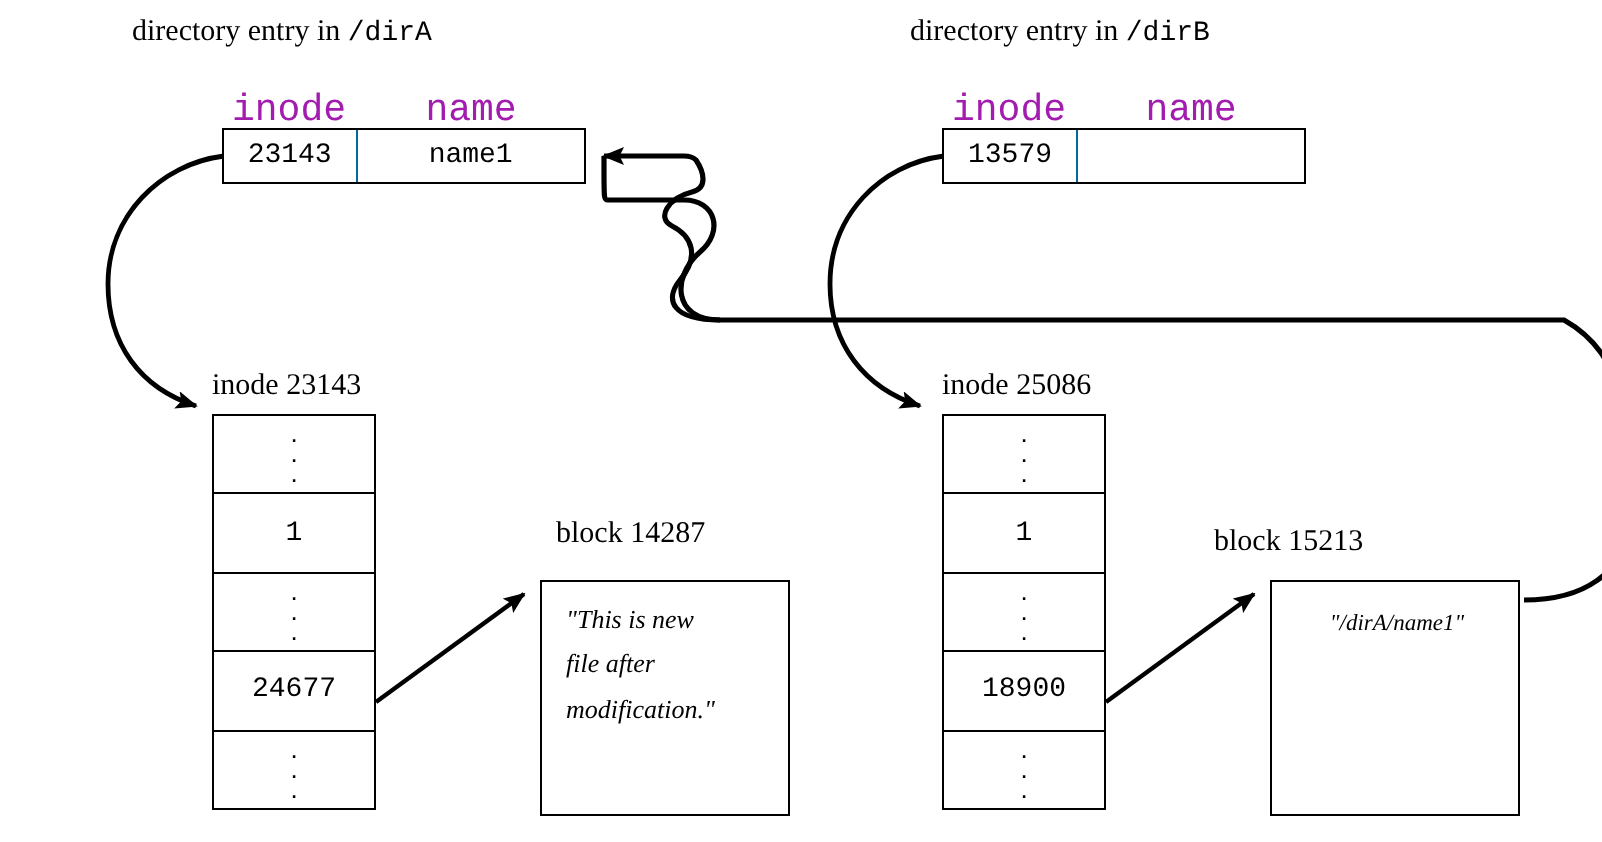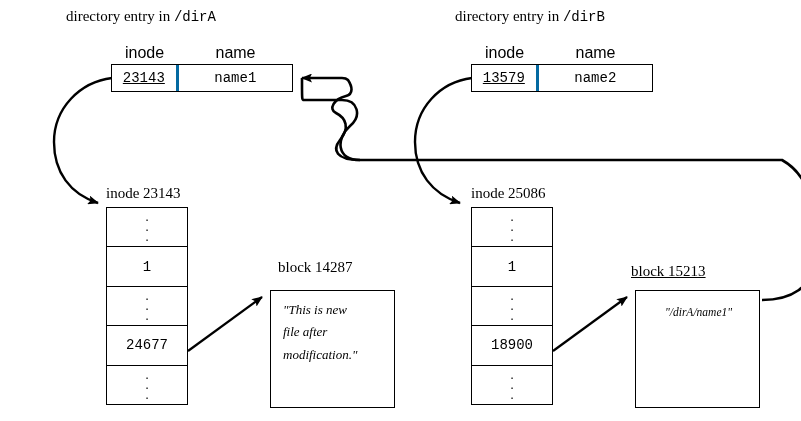--- a/index.html
+++ b/index.html
@@ -31,24 +31,24 @@
     font-size: 15px;
     white-space: nowrap;
     color: #000;
   }
   .mono {
     font-family: "Liberation Mono", "DejaVu Sans Mono", monospace;
     font-size: 14px;
   }
   .colhead {
     position: absolute;
-    font-family: Liberation Sans, sans-serif;
-    font-size: 16px;
+    font-family: Liberation Mono, monospace;
+    font-size: 19px;
     text-align: center;
-    color: #000000;
+    color: #a21caf;
   }
   .boxlabel {
     position: absolute;
     font-family: "Liberation Serif", "DejaVu Serif", serif;
     font-size: 15px;
     white-space: nowrap;
     color: #000;
   }
   
   .dirtable {
@@ -62,22 +62,21 @@
   .dircell {
     display: flex;
     align-items: center;
     justify-content: center;
     font-family: "Liberation Mono", "DejaVu Sans Mono", monospace;
     font-size: 14px;
     box-sizing: border-box;
     color: #000;
   }
   .dircell.inodecell {
-    border-right: 3px solid #0369a1;
-    text-decoration: underline;
+    border-right: 1px solid #0369a1;
   }
   
   .inodebox {
     position: absolute;
     border: 1px solid #000;
     box-sizing: border-box;
     background: #fff;
     display: flex;
     flex-direction: column;
   }
@@ -174,21 +173,20 @@
   <div class="colhead" style="left:431px; top:44px; width:67px;">inode</div>
   <div class="colhead" style="left:498px; top:44px; width:115px;">name</div>
 
   <div class="dirtable" style="left:71px; top:64px; width:182px;">
     <div class="dircell inodecell" style="width:67px;">23143</div>
     <div class="dircell" style="width:114px;">name1</div>
   </div>
 
   <div class="dirtable" style="left:431px; top:64px; width:182px;">
     <div class="dircell inodecell" style="width:67px;text-align:right;">13579</div>
-    <div class="dircell" style="width:114px;">name2</div>
   </div>
 
   <div class="boxlabel" style="left:66px; top:185px;">inode 23143</div>
   <div class="inodebox" style="left:66px; top:207px; width:82px; height:198px;">
     <div class="inoderow">
       <span class="vdots">
           <span>.</span>
           <span>.</span>
           <span>.</span>
         </span>
@@ -238,18 +236,18 @@
     </div>
   </div>
 
   <div class="boxlabel" style="left:238px; top:259px;">block 14287</div>
   <div class="datablock" style="left:230px; top:290px; width:125px; height:118px;">
     <div class="blocktext">"This is new</div>
     <div class="blocktext">file after</div>
     <div class="blocktext">modification."</div>
   </div>
 
-  <div class="boxlabel" style="left:591px; top:263px;text-decoration:underline;">block 15213</div>
+  <div class="boxlabel" style="left:567px; top:263px;">block 15213</div>
   <div class="datablock" style="left:595px; top:290px; width:125px; height:118px;">
     <div class="blocktext small" style="text-align:center; padding-top:4px;">"/dirA/name1"</div>
   </div>
 
 </div>
 
 </body></html>

